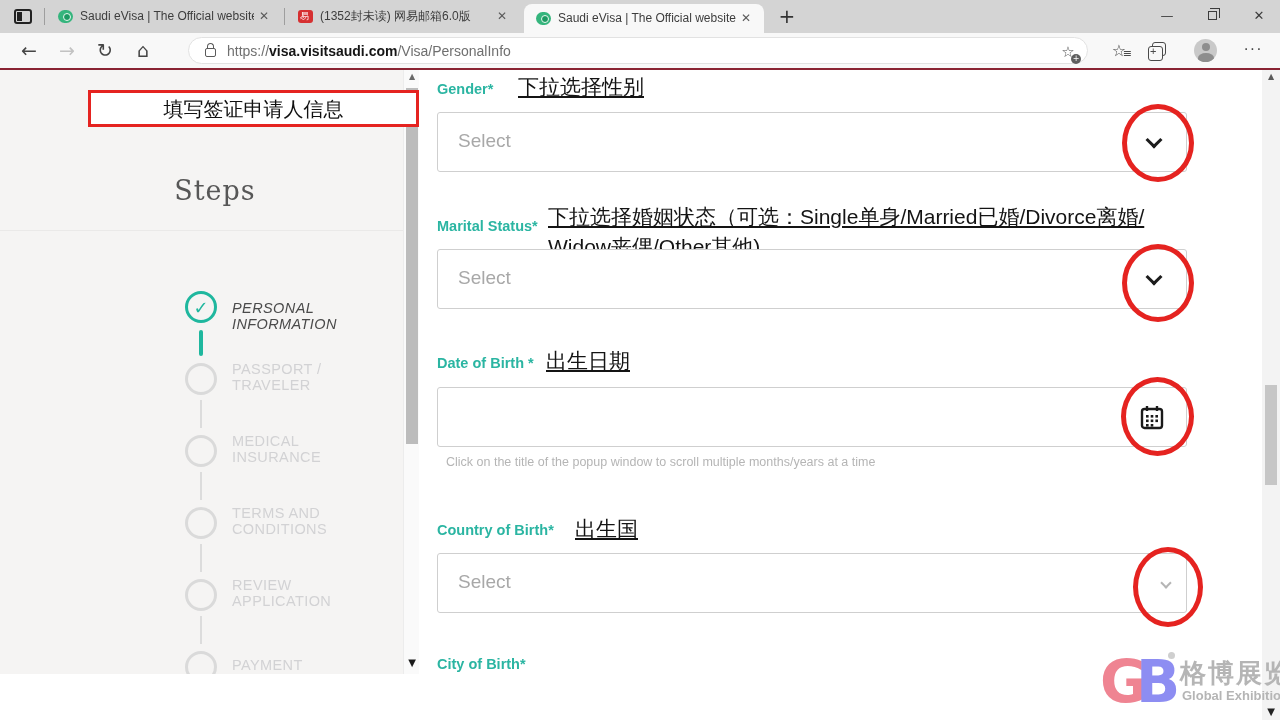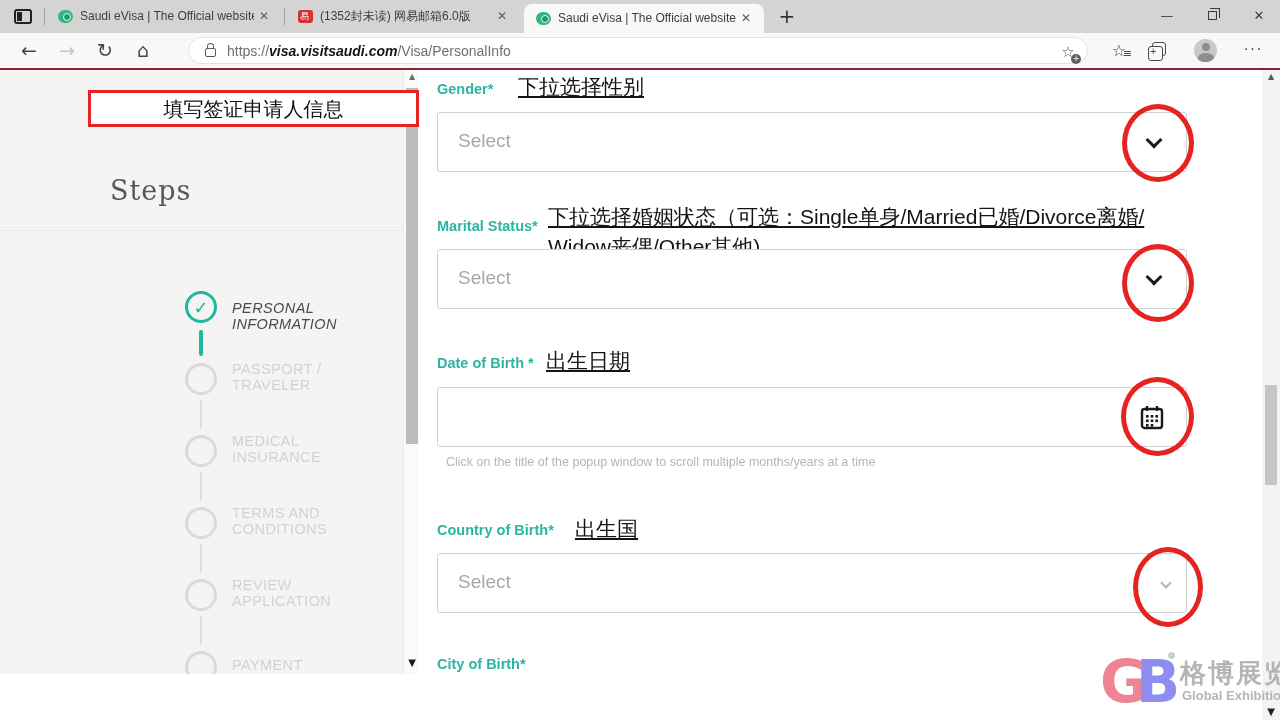--- a/index.html
+++ b/index.html
@@ -33,39 +33,39 @@
 
   
   .toolbar { position:absolute; left:0; top:33px; width:1280px; height:35px; background:#f8f8f8; }
   .tb-btn { position:absolute; top:3px; width:30px; height:29px; text-align:center; line-height:29px; font-size:19px; color:#454545; cursor:pointer; }
   .tb-btn.disabled { color:#c2c2c2; }
   .addr { position:absolute; left:188px; top:4px; width:900px; height:27px; background:#fff; border:1px solid #e2e2e2; border-radius:14px; }
   .lock { position:absolute; left:16px; top:10px; width:11px; height:9px; border:1.6px solid #5a5a5a; border-radius:2px; }
   .lock::before { content:''; position:absolute; left:1.2px; top:-6px; width:5px; height:5px; border:1.6px solid #5a5a5a; border-bottom:none; border-radius:4px 4px 0 0; }
   .url { position:absolute; left:38px; top:0; line-height:26px; font-size:14px; white-space:nowrap; }
   .url .pre, .url .path { color:#6f6f6f; }
-  .url .host { color:#161616; font-weight:700;font-style:italic; }
+  .url .host { color:#161616; font-weight:700; }
   .star-add { position:absolute; right:9px; top:4px; width:20px; height:20px; font-size:15px; line-height:20px; text-align:center; color:#4f4f4f; cursor:pointer; }
   .star-add::after { content:'+'; position:absolute; right:-3px; bottom:-2px; width:10px; height:10px; background:#5f5f5f; color:#fff; font-size:8px; line-height:10px; border-radius:50%; }
   .fav-hub { position:absolute; top:3px; width:30px; height:29px; cursor:pointer; text-align:center; line-height:29px; font-size:16px; color:#4a4a4a; }
   .fav-hub::after { content:'≡'; position:absolute; right:2px; top:3px; font-size:11px; color:#4a4a4a; }
   .collections { position:absolute; top:9px; width:14px; height:14px; border:1.6px solid #4a4a4a; border-radius:3px; cursor:pointer; }
   .collections::before { content:''; position:absolute; left:-5px; top:3px; width:13px; height:13px; background:#f8f8f8; border:1.6px solid #4a4a4a; border-radius:3px; }
   .collections::after { content:'+'; position:absolute; left:-3px; top:2px; font-size:11px; color:#4a4a4a; }
   .avatar { position:absolute; top:6px; width:23px; height:23px; background:#c9c9c9; border-radius:50%; overflow:hidden; cursor:pointer; }
   .avatar::before { content:''; position:absolute; left:7.5px; top:4px; width:8px; height:8px; background:#8d8d8d; border-radius:50%; }
   .avatar::after { content:''; position:absolute; left:3.5px; top:14px; width:16px; height:10px; background:#8d8d8d; border-radius:50% 50% 0 0; }
   .ellipsis { position:absolute; top:3px; width:30px; height:29px; text-align:center; line-height:25px; font-size:16px; letter-spacing:1px; color:#454545; cursor:pointer; }
 
   .accent-line { position:absolute; left:0; top:68px; width:1280px; height:2px; background:#8a2433; }
 
   
   .sidebar { position:absolute; left:0; top:70px; width:403px; height:604px; background:#f5f4f3; overflow:hidden; }
   .sidebar-divider { position:absolute; left:0; top:160px; width:403px; height:1px; background:#eae9e8; }
-  .steps-title { position:absolute; left:110px; top:105px; width:210px; font-family:"DejaVu Serif", serif; font-size:27px; color:#575757; letter-spacing:1px; }
+  .steps-title { position:absolute; left:110px; top:105px; width:210px; text-align:center; font-family:"DejaVu Serif", serif; font-size:27px; color:#575757; letter-spacing:1px; }
   .step-circle { position:absolute; left:185px; width:32px; height:32px; border-radius:50%; border:3px solid #dadada; text-align:center; }
   .step-circle.done { border-color:#1fb79e; }
   .step-circle .chk { font-size:18px; line-height:27px; color:#1fb79e; font-weight:bold; }
   .step-text { position:absolute; left:232px; font-size:14.5px; line-height:16px; letter-spacing:0.4px; color:#d2d2d4; }
   .step-text.on { color:#4a4a4a; }
   .conn { position:absolute; }
   .conn.teal { left:199px; width:4px; background:#1fb79e; border-radius:2px; }
   .conn.gray { left:200px; width:2px; background:#dcdcdc; }
 
   

